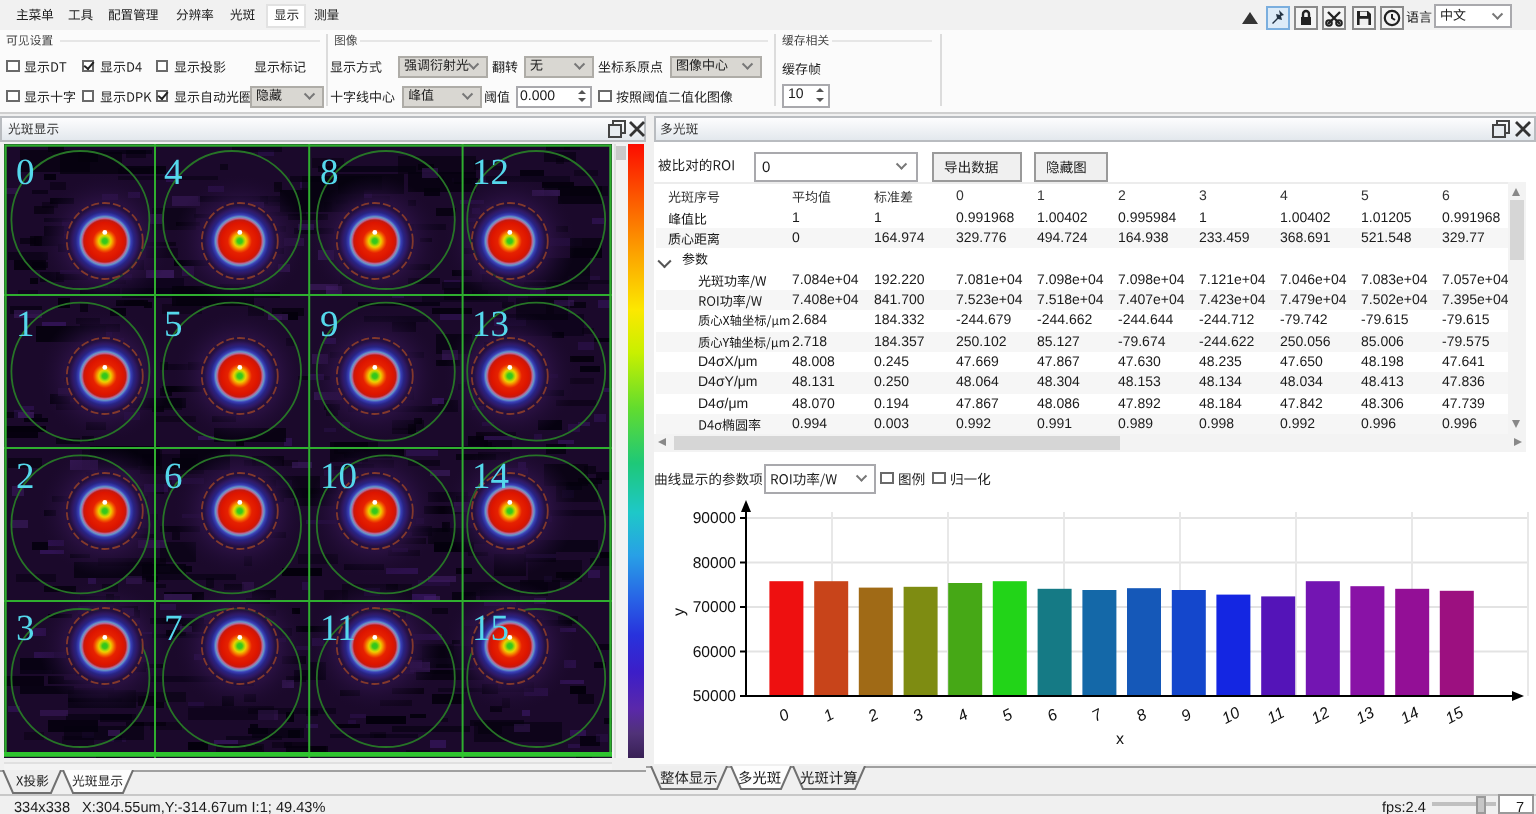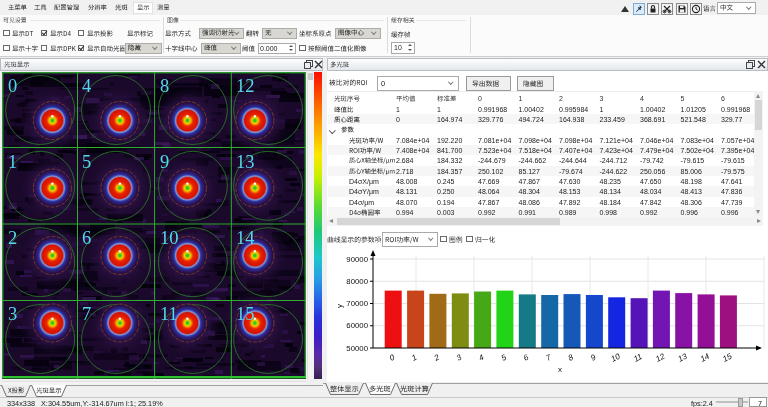--- a/index.html
+++ b/index.html
@@ -1223,17 +1223,17 @@
       <path d="M3.3 -6.1C2.8 -5.5 2 -4.8 0.8 -4.3C0.9 -4.2 1.1 -4 1.2 -3.9C1.8 -4.2 2.4 -4.6 2.9 -4.9H4.9C4.5 -4.5 4 -4.1 3.5 -3.8C3.2 -4 2.8 -4.2 2.5 -4.4L2.1 -4.1C2.4 -4 2.8 -3.7 3 -3.5C2.2 -3.1 1.4 -2.9 0.6 -2.7C0.7 -2.6 0.8 -2.4 0.8 -2.3C2.7 -2.7 4.8 -3.6 5.7 -5.2L5.4 -5.4L5.3 -5.4H3.4C3.6 -5.6 3.7 -5.8 3.9 -5.9ZM4.5 -3.5C3.9 -2.8 2.9 -2 1.4 -1.5C1.6 -1.4 1.7 -1.2 1.8 -1.1C2.7 -1.5 3.4 -1.9 4 -2.4H6C5.6 -1.8 5.1 -1.4 4.5 -1C4.2 -1.3 3.9 -1.5 3.6 -1.7L3.2 -1.5C3.4 -1.3 3.8 -1 4 -0.8C3 -0.3 1.8 -0.1 0.5 0.1C0.6 0.2 0.7 0.4 0.8 0.6C3.3 0.3 5.8 -0.5 6.8 -2.7L6.4 -2.9L6.3 -2.9H4.6C4.8 -3.1 4.9 -3.2 5.1 -3.4Z M8.2 -5.5C8.6 -4.9 8.9 -4.2 9 -3.7L9.6 -3.9C9.4 -4.4 9.1 -5.1 8.7 -5.7ZM12.9 -5.8C12.7 -5.2 12.3 -4.4 12 -3.9L12.5 -3.7C12.8 -4.2 13.2 -4.9 13.5 -5.6ZM10.5 -6V-3.3H7.6V-2.8H9.5C9.4 -1.4 9.1 -0.4 7.4 0.1C7.6 0.2 7.7 0.4 7.8 0.6C9.6 -0 10 -1.2 10.1 -2.8H11.4V-0.2C11.4 0.4 11.6 0.6 12.2 0.6C12.4 0.6 13.1 0.6 13.3 0.6C13.9 0.6 14 0.3 14.1 -0.9C14 -1 13.7 -1.1 13.6 -1.2C13.6 -0.1 13.5 0.1 13.2 0.1C13.1 0.1 12.4 0.1 12.3 0.1C12 0.1 12 0 12 -0.2V-2.8H14V-3.3H11.1V-6Z M17.3 -5.8C17.5 -5.5 17.7 -5 17.8 -4.8L18.3 -4.9C18.2 -5.2 18 -5.6 17.8 -6ZM14.6 -0.7 14.7 -0.2C15.3 -0.3 16.1 -0.5 16.9 -0.8L16.8 -1.2L16 -1V-2.8H16.6V-3.3H16V-5H16.8V-5.5H14.7V-5H15.5V-3.3H14.8V-2.8H15.5V-0.9ZM19 -3V-2.5H19.8V-0.2H18.6V0.3H21.3V-0.2H20.3V-2.5H21.1V-3H20.3V-5.1H21.2V-5.6H18.9V-5.1H19.8V-3ZM16.8 -3.7C17.1 -3.1 17.4 -2.5 17.7 -1.9C17.4 -1 16.9 -0.3 16.4 0.2C16.5 0.3 16.6 0.4 16.7 0.5C17.2 0.1 17.6 -0.6 17.9 -1.3C18.1 -0.9 18.2 -0.6 18.3 -0.4L18.8 -0.6C18.6 -1 18.4 -1.4 18.2 -1.9C18.4 -2.6 18.6 -3.4 18.7 -4.2H19.1V-4.7H16.6V-4.2H18.2C18.1 -3.6 18 -3.1 17.9 -2.5C17.6 -3 17.4 -3.5 17.2 -3.9Z" fill="#222"></path>
     </svg></div>
 <svg width="37" height="13" style="position:absolute;left:396px;top:382.5px;">
     <path d="M0.5 0 L5.5 11.5 L31.5 11.5 L36.5 0" fill="#eeeeee" stroke="#707070" stroke-width="1"></path>
   </svg>
 <div style="position:absolute;left:400.1px;top:385.0px;"><svg width="29.3" height="8.5" viewBox="0 -6.5 29.3 8.5" style="display:inline-block;vertical-align:top;">
       <path d="M1 -5.5C1.4 -4.9 1.7 -4.2 1.8 -3.7L2.4 -3.9C2.2 -4.4 1.9 -5.1 1.5 -5.7ZM5.7 -5.8C5.5 -5.2 5.1 -4.4 4.8 -3.9L5.3 -3.7C5.6 -4.2 6 -4.9 6.3 -5.6ZM3.3 -6V-3.3H0.4V-2.8H2.3C2.2 -1.4 1.9 -0.4 0.2 0.1C0.4 0.2 0.5 0.4 0.6 0.6C2.4 -0 2.8 -1.2 2.9 -2.8H4.2V-0.2C4.2 0.4 4.4 0.6 5 0.6C5.2 0.6 5.9 0.6 6.1 0.6C6.7 0.6 6.8 0.3 6.9 -0.9C6.8 -1 6.5 -1.1 6.4 -1.2C6.4 -0.1 6.3 0.1 6 0.1C5.9 0.1 5.2 0.1 5.1 0.1C4.8 0.1 4.8 0 4.8 -0.2V-2.8H6.8V-3.3H3.9V-6Z M10.1 -5.8C10.3 -5.5 10.5 -5 10.6 -4.8L11.1 -4.9C11 -5.2 10.8 -5.6 10.6 -6ZM7.4 -0.7 7.5 -0.2C8.1 -0.3 8.9 -0.5 9.7 -0.8L9.6 -1.2L8.8 -1V-2.8H9.4V-3.3H8.8V-5H9.6V-5.5H7.5V-5H8.3V-3.3H7.6V-2.8H8.3V-0.9ZM11.8 -3V-2.5H12.6V-0.2H11.4V0.3H14.1V-0.2H13.1V-2.5H13.9V-3H13.1V-5.1H14V-5.6H11.7V-5.1H12.6V-3ZM9.6 -3.7C9.9 -3.1 10.2 -2.5 10.5 -1.9C10.2 -1 9.7 -0.3 9.2 0.2C9.3 0.3 9.4 0.4 9.5 0.5C10 0.1 10.4 -0.6 10.7 -1.3C10.9 -0.9 11 -0.6 11.1 -0.4L11.6 -0.6C11.4 -1 11.2 -1.4 11 -1.9C11.2 -2.6 11.4 -3.4 11.5 -4.2H11.9V-4.7H9.4V-4.2H11C10.9 -3.6 10.8 -3.1 10.7 -2.5C10.4 -3 10.2 -3.5 10 -3.9Z M15.4 -5.6C15.8 -5.2 16.3 -4.8 16.5 -4.4L16.9 -4.8C16.6 -5.1 16.1 -5.6 15.7 -5.9ZM14.7 -3.8V-3.3H15.9V-0.7C15.9 -0.4 15.7 -0.1 15.5 -0.1C15.6 0.1 15.8 0.3 15.8 0.4C15.9 0.3 16.1 0.1 17.5 -0.8C17.4 -0.9 17.3 -1.2 17.3 -1.3L16.4 -0.7V-3.8ZM18.9 -6V-3.7H17.1V-3.1H18.9V0.6H19.5V-3.1H21.3V-3.7H19.5V-6Z M23.4 -3.3H27.1V-2.9H23.4ZM23.4 -2.5H27.1V-2.1H23.4ZM23.4 -4H27.1V-3.6H23.4ZM25.7 -6.1C25.5 -5.5 25.2 -5 24.7 -4.7C24.9 -4.6 25.1 -4.5 25.2 -4.4H23.7L24.1 -4.6C24.1 -4.7 24 -4.9 23.9 -5.1H25.1V-5.5H23.2C23.3 -5.7 23.4 -5.8 23.4 -5.9L22.9 -6.1C22.7 -5.5 22.3 -5 21.9 -4.6C22 -4.5 22.2 -4.4 22.3 -4.3C22.5 -4.5 22.7 -4.8 22.9 -5.1H23.3C23.5 -4.9 23.6 -4.6 23.7 -4.4H22.9V-1.7H23.8V-1.3L23.8 -1.1H22V-0.6H23.7C23.5 -0.3 23 -0 22.1 0.2C22.2 0.3 22.4 0.5 22.5 0.6C23.6 0.3 24.1 -0.2 24.3 -0.6H26.2V0.6H26.8V-0.6H28.4V-1.1H26.8V-1.7H27.7V-4.4H26.9L27.3 -4.6C27.3 -4.7 27.1 -4.9 27 -5.1H28.4V-5.5H26.1C26.1 -5.7 26.2 -5.8 26.3 -6ZM26.2 -1.1H24.4L24.4 -1.2V-1.7H26.2ZM25.2 -4.4C25.4 -4.6 25.6 -4.8 25.8 -5.1H26.4C26.6 -4.9 26.8 -4.6 26.9 -4.4Z" fill="#222"></path>
     </svg></div>
 <div style="position:absolute;left:0px;top:396.5px;width:768px;height:10.5px;background:#f0f0f0;border-top:1px solid #c8c8c8;"></div>
 <div class="t" style="left:7px;top:398.8px;font-size:7.3px;">334x338</div>
-<div class="t" style="left:41px;top:398.8px;font-size:7.3px;">X:304.55um,Y:-314.67um I:1; 25.19%</div>
+<div class="t" style="left:41px;top:398.8px;font-size:7.3px;">X:304.55um,Y:-314.67um I:1; 49.43%</div>
 <div class="t" style="left:691px;top:398.8px;font-size:7.3px;">fps:2.4</div>
 <div style="position:absolute;left:716px;top:401px;width:32px;height:1.5px;background:#c0c0c0;"></div>
 <div style="position:absolute;left:737.5px;top:397.5px;width:5px;height:9px;background:#c6c6c6;border:1px solid #9a9a9a;"></div>
 <div style="position:absolute;left:749px;top:397px;width:17.5px;height:9.5px;background:#fff;border:1px solid #9a9a9a;"></div>
 <div class="t" style="left:758px;top:398.8px;font-size:7.3px;">7</div>
 </body></html>

